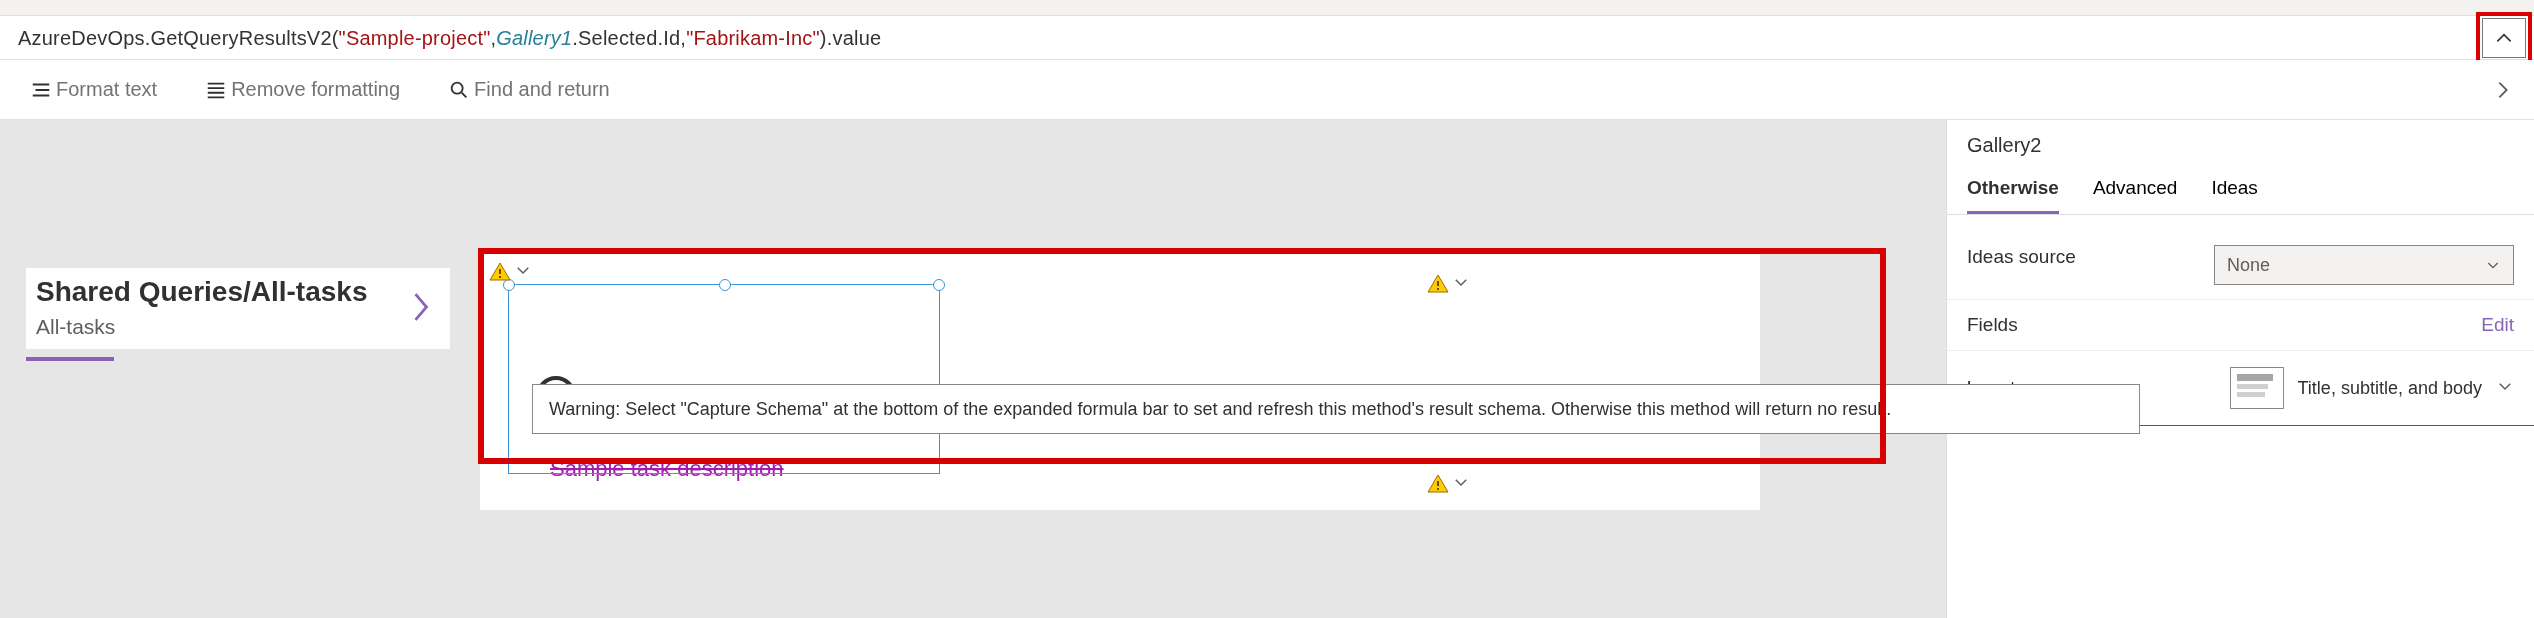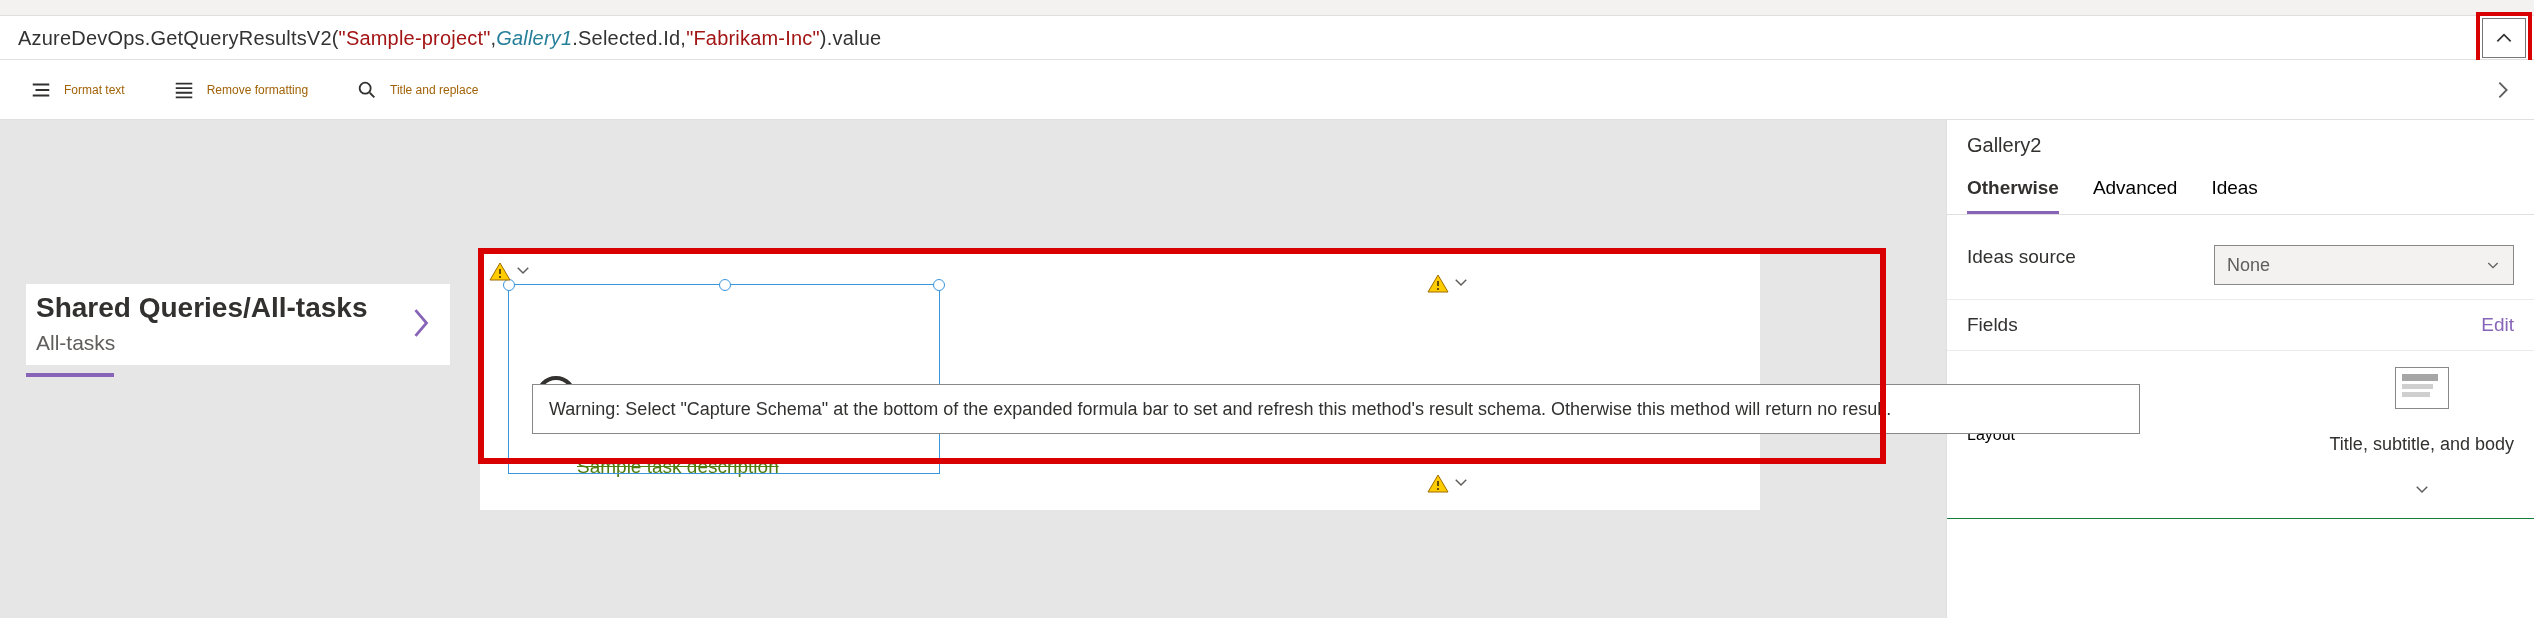--- a/index.html
+++ b/index.html
@@ -67,23 +67,23 @@
       background: #ffffff;
       border-bottom: 1px solid #e1dfdd;
       padding: 0 24px;
       height: 60px;
       gap: 36px;
       position: relative;
     }
     .toolbar-item {
       display: flex;
       align-items: center;
-      gap: 12px;
-      font-size: 12px;
-      color: #a16207;
+      gap: 4px;
+      font-size: 20px;
+      color: #737373;
       cursor: pointer;
       padding: 6px 6px;
     }
     .toolbar-item.capture {
       border: 4px solid #d80000;
       padding: 8px 14px;
     }
     .toolbar-icon { width: 22px; height: 22px; }
     .toolbar-right-chevron {
       position: absolute;
@@ -161,42 +161,41 @@
     .panel-row-layout {
       padding: 16px 20px;
       display: flex;
       align-items: center;
       justify-content: space-between;
       border-bottom: 1px solid #15803d;
     }
     .layout-preview {
       display: flex;
       align-items: center;
-      gap: 25px;
-      flex-direction: column;
+      gap: 14px;
     }
     .layout-swatch {
       width: 54px; height: 42px;
       border: 1px solid #8a8886;
       background: #ffffff;
       padding: 6px 6px;
       display: flex;
       flex-direction: column;
       gap: 3px;
     }
     .layout-swatch .bar1 { height: 7px; background: #a6a6a6; width: 90%; }
     .layout-swatch .bar2 { height: 5px; background: #cfcfcf; width: 78%; }
     .layout-swatch .bar3 { height: 5px; background: #cfcfcf; width: 70%; }
     .layout-chevron svg { width: 18px; height: 18px; }
 
     
     .left-card {
       position: absolute;
       left: 26px;
-      top: 164px;
+      top: 148px;
       width: 424px;
       background: #ffffff;
     }
     .left-card .title {
       font-size: 28px;
       font-weight: 600;
       color: #323130;
       padding: 6px 10px 0 10px;
       line-height: 1.25;
     }
@@ -275,24 +274,24 @@
       border: 4px solid #323130;
       border-radius: 50%;
       left: 536px;
       top: 256px;
       z-index: 10;
       clip-path: inset(0 0 44% 0);
     }
 
     .struck-text {
       position: absolute;
-      left: 577px;
+      left: 550px;
       top: 336px;
-      font-size: 19px;
-      color: #4d7c0f;
+      font-size: 22px;
+      color: #a21caf;
       text-decoration: line-through;
       z-index: 5;
     }
 
     
     .big-red {
       position: absolute;
       left: 478px;
       top: 128px;
       width: 1408px;
@@ -330,21 +329,21 @@
     <svg class="toolbar-icon" viewBox="0 0 24 24">
       <path d="M3 5h18M3 10h18M3 15h18M3 20h18" stroke="#323130" stroke-width="2" fill="none"></path>
     </svg>
     <span>Remove formatting</span>
   </div>
   <div class="toolbar-item">
     <svg class="toolbar-icon" viewBox="0 0 24 24">
       <circle cx="10" cy="10" r="6" fill="none" stroke="#323130" stroke-width="2"></circle>
       <path d="M15 15l5 5" stroke="#323130" stroke-width="2"></path>
     </svg>
-    <span>Title and replace</span>
+    <span>Find and return</span>
   </div>
   <div class="toolbar-right-chevron">
     <svg viewBox="0 0 24 24" equals="">
         <path d="M8 4l8 8-8 8" fill="none" stroke="#605e5c" stroke-width="2"></path>
       </svg>
   </div>
 </div>
 
 <div class="content-area">
   <div class="canvas">

